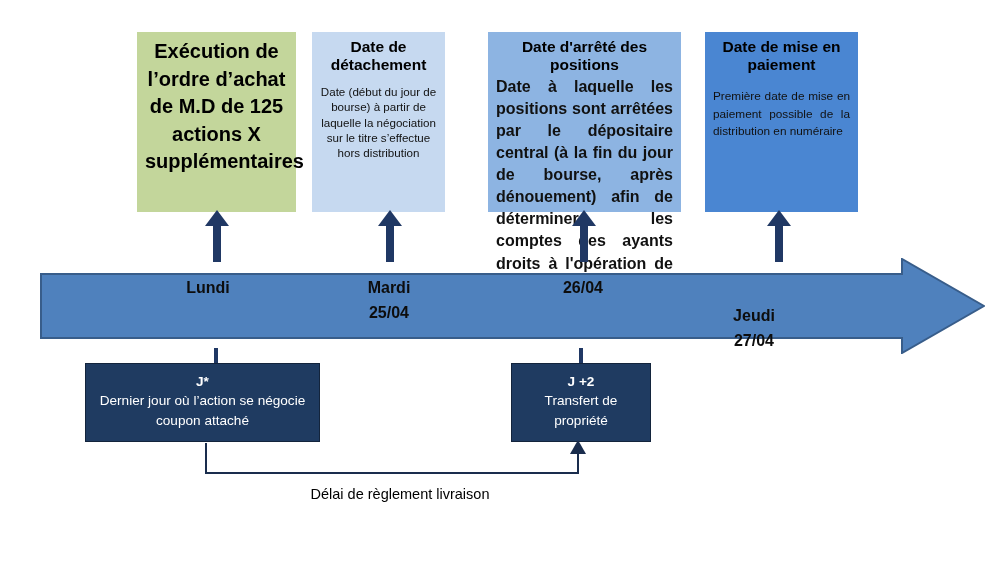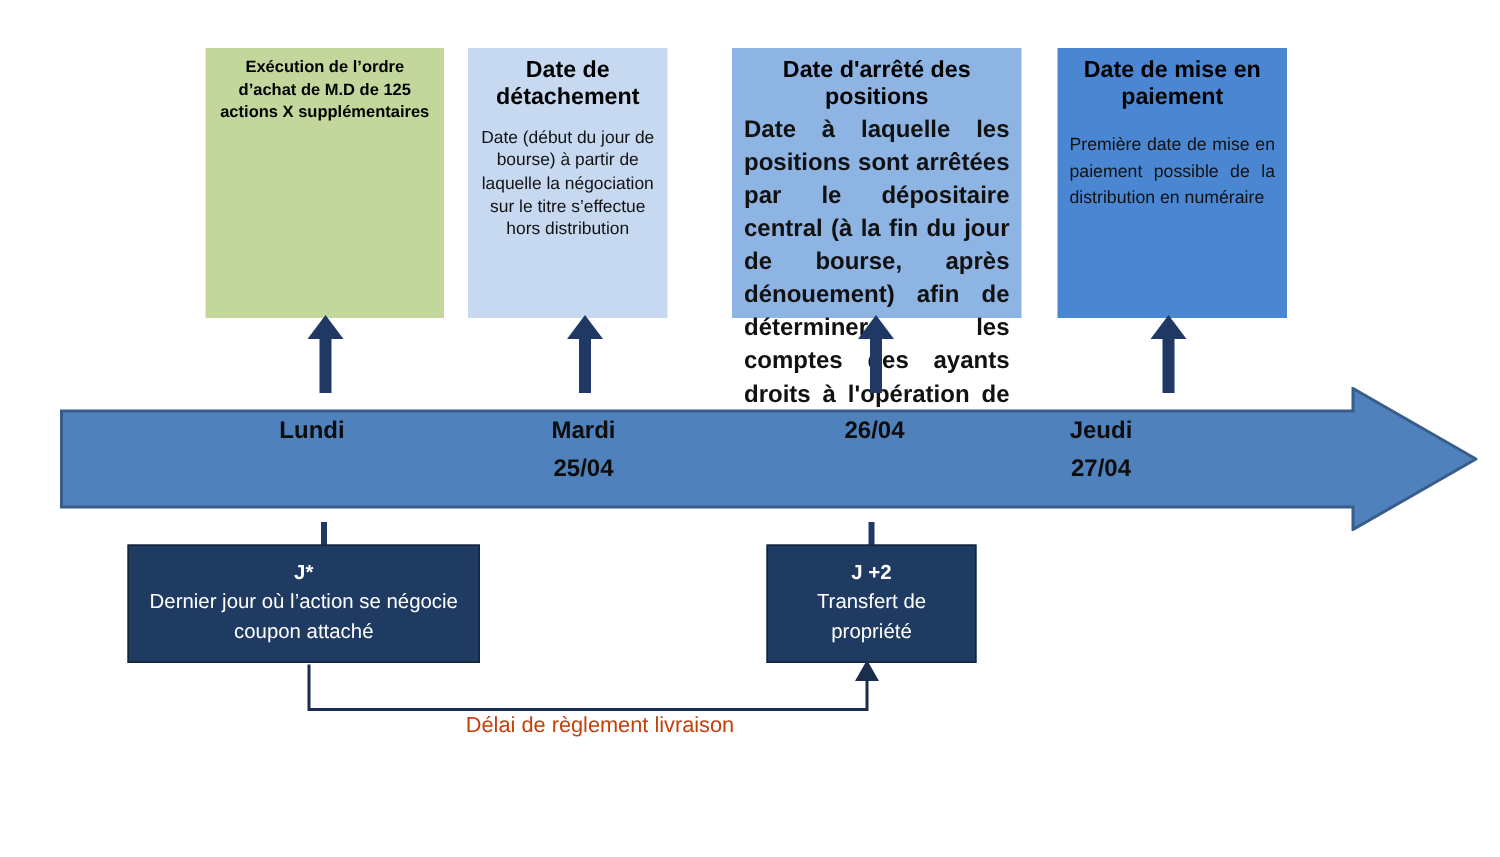--- a/index.html
+++ b/index.html
@@ -20,62 +20,62 @@
     font-weight:bold;font-size:15.5px;line-height:1.16;
     text-align:center;margin:0 0 4px 0;
   }
   .topbox .body{
     font-size:11.6px;line-height:1.32;color:#111111;
   }
   .body.center{text-align:center;}
   .body.justify{text-align:justify;text-align-last:left;}
 
   #box-execution{left:137px;top:32px;width:159px;height:180px;background:#C3D69B;}
-  #box-execution .title{font-size:11px;line-height:1.38;}
+  #box-execution .title{font-size:20px;line-height:1.38;}
   #box-detachement{left:312px;top:32px;width:133px;height:180px;background:#C6D9F0;}
   #box-detachement .title{margin-bottom:10px;}
   #box-arrete{left:488px;top:32px;width:193px;height:180px;background:#8DB4E2;}
   #box-arrete .title{margin-bottom:2px;}
   #box-arrete .body{font-size:16px;line-height:1.38;font-weight:bold;}
   #box-paiement{left:705px;top:32px;width:153px;height:180px;background:#4A86D2;}
   #box-paiement .title{margin-bottom:14px;}
   #box-paiement .body{font-size:11.8px;line-height:1.5;}
 
   
   #timeline-arrow{position:absolute;left:40px;top:258px;width:945px;height:96px;}
   .day{
     position:absolute;text-align:center;width:140px;
     color:#0d0d0d;font-weight:bold;font-size:16px;line-height:1.55;
     top:276px;
   }
   #day-lundi{left:138px;}
   #day-mardi{left:319px;}
   #day-mercredi{left:513px;}
-  #day-jeudi{left:664px;}
+  #day-jeudi{left:684px;margin-top:28px;}
 
   
   .uparrow{position:absolute;width:26px;}
 
   
   .darkbox{
     position:absolute;box-sizing:border-box;
     background:#1F3B61;border:1px solid #13243c;
     color:#ffffff;text-align:center;
     padding:8px 6px;
     font-size:13.6px;line-height:1.42;
   }
   .darkbox .lead{font-weight:bold;display:block;}
   #box-j{left:85px;top:363px;width:235px;height:79px;}
   #box-j2{left:511px;top:363px;width:140px;height:79px;}
 
   
   #bracket{position:absolute;left:190px;top:440px;width:410px;height:45px;}
   #delai-label{
-    position:absolute;left:170px;top:476px;width:460px;text-align:center;
-    font-size:14.5px;color:#c2410c;
+    position:absolute;left:170px;top:486px;width:460px;text-align:center;
+    font-size:14.5px;color:#000000;
   }
   #footnote{
     position:absolute;left:57px;top:533px;
     font-size:14px;color:#1a2d4d;
   }
 </style>
 </head>
 <body>
 
 <div id="canvas">

